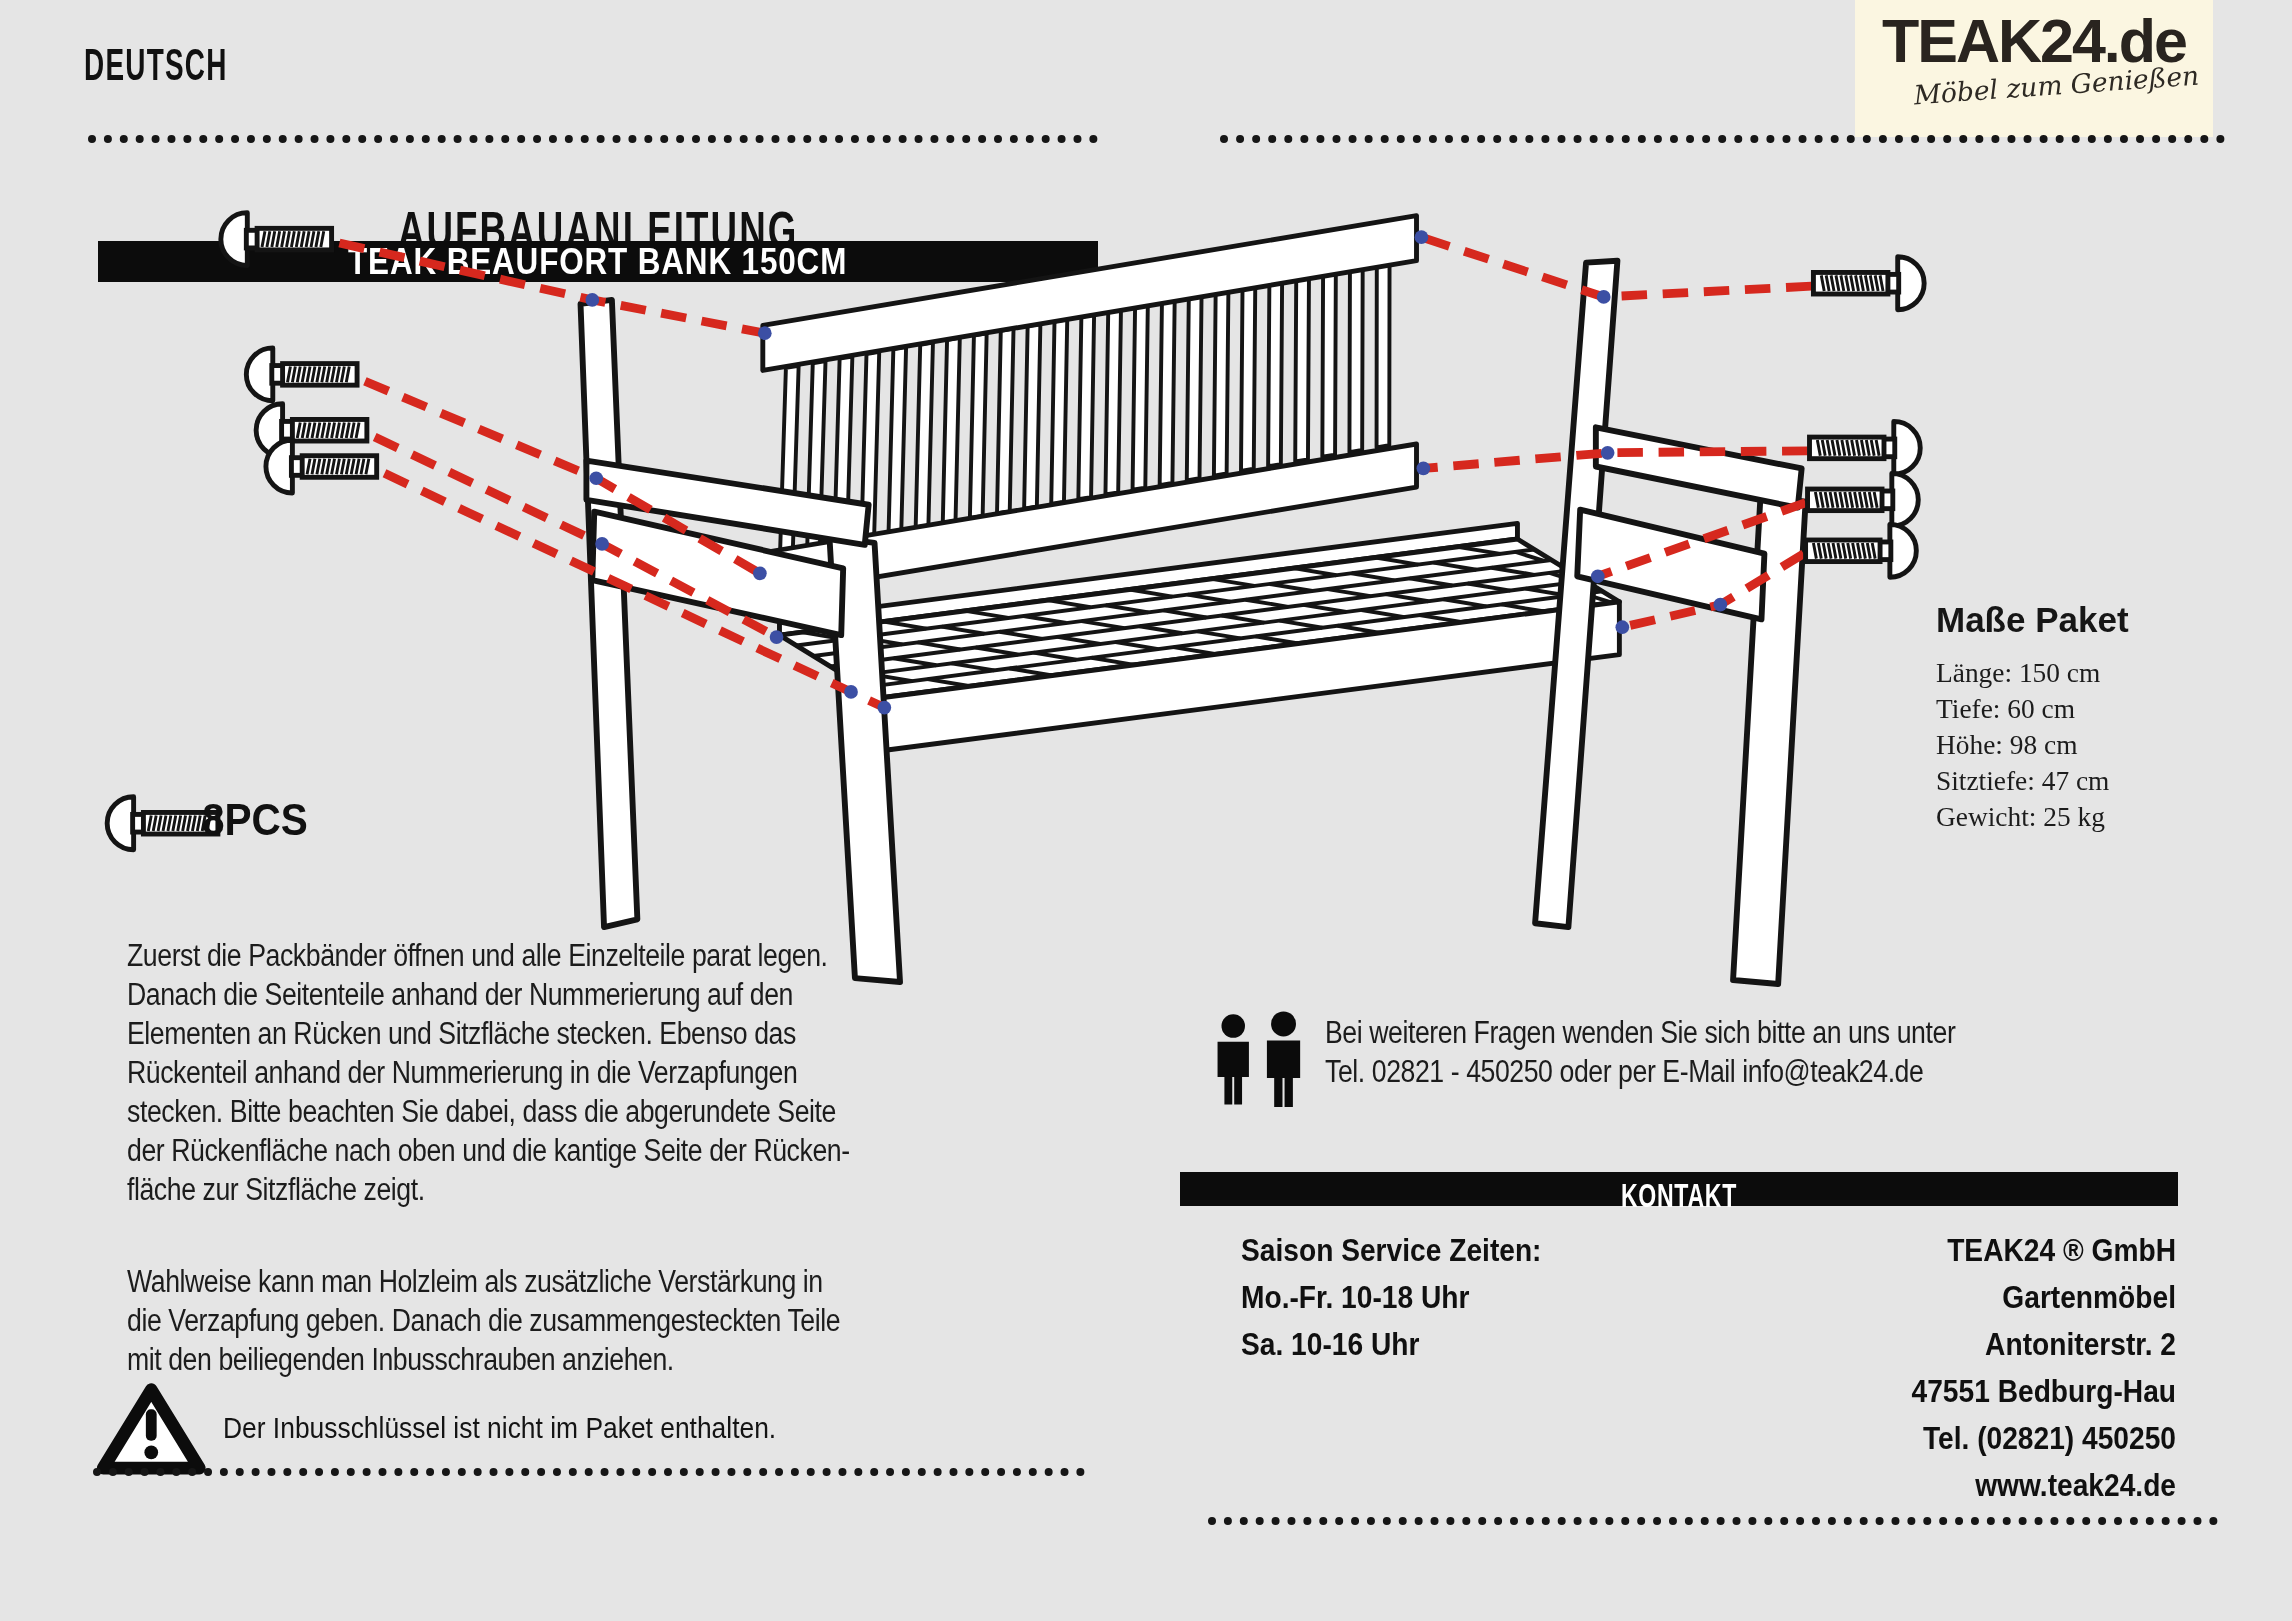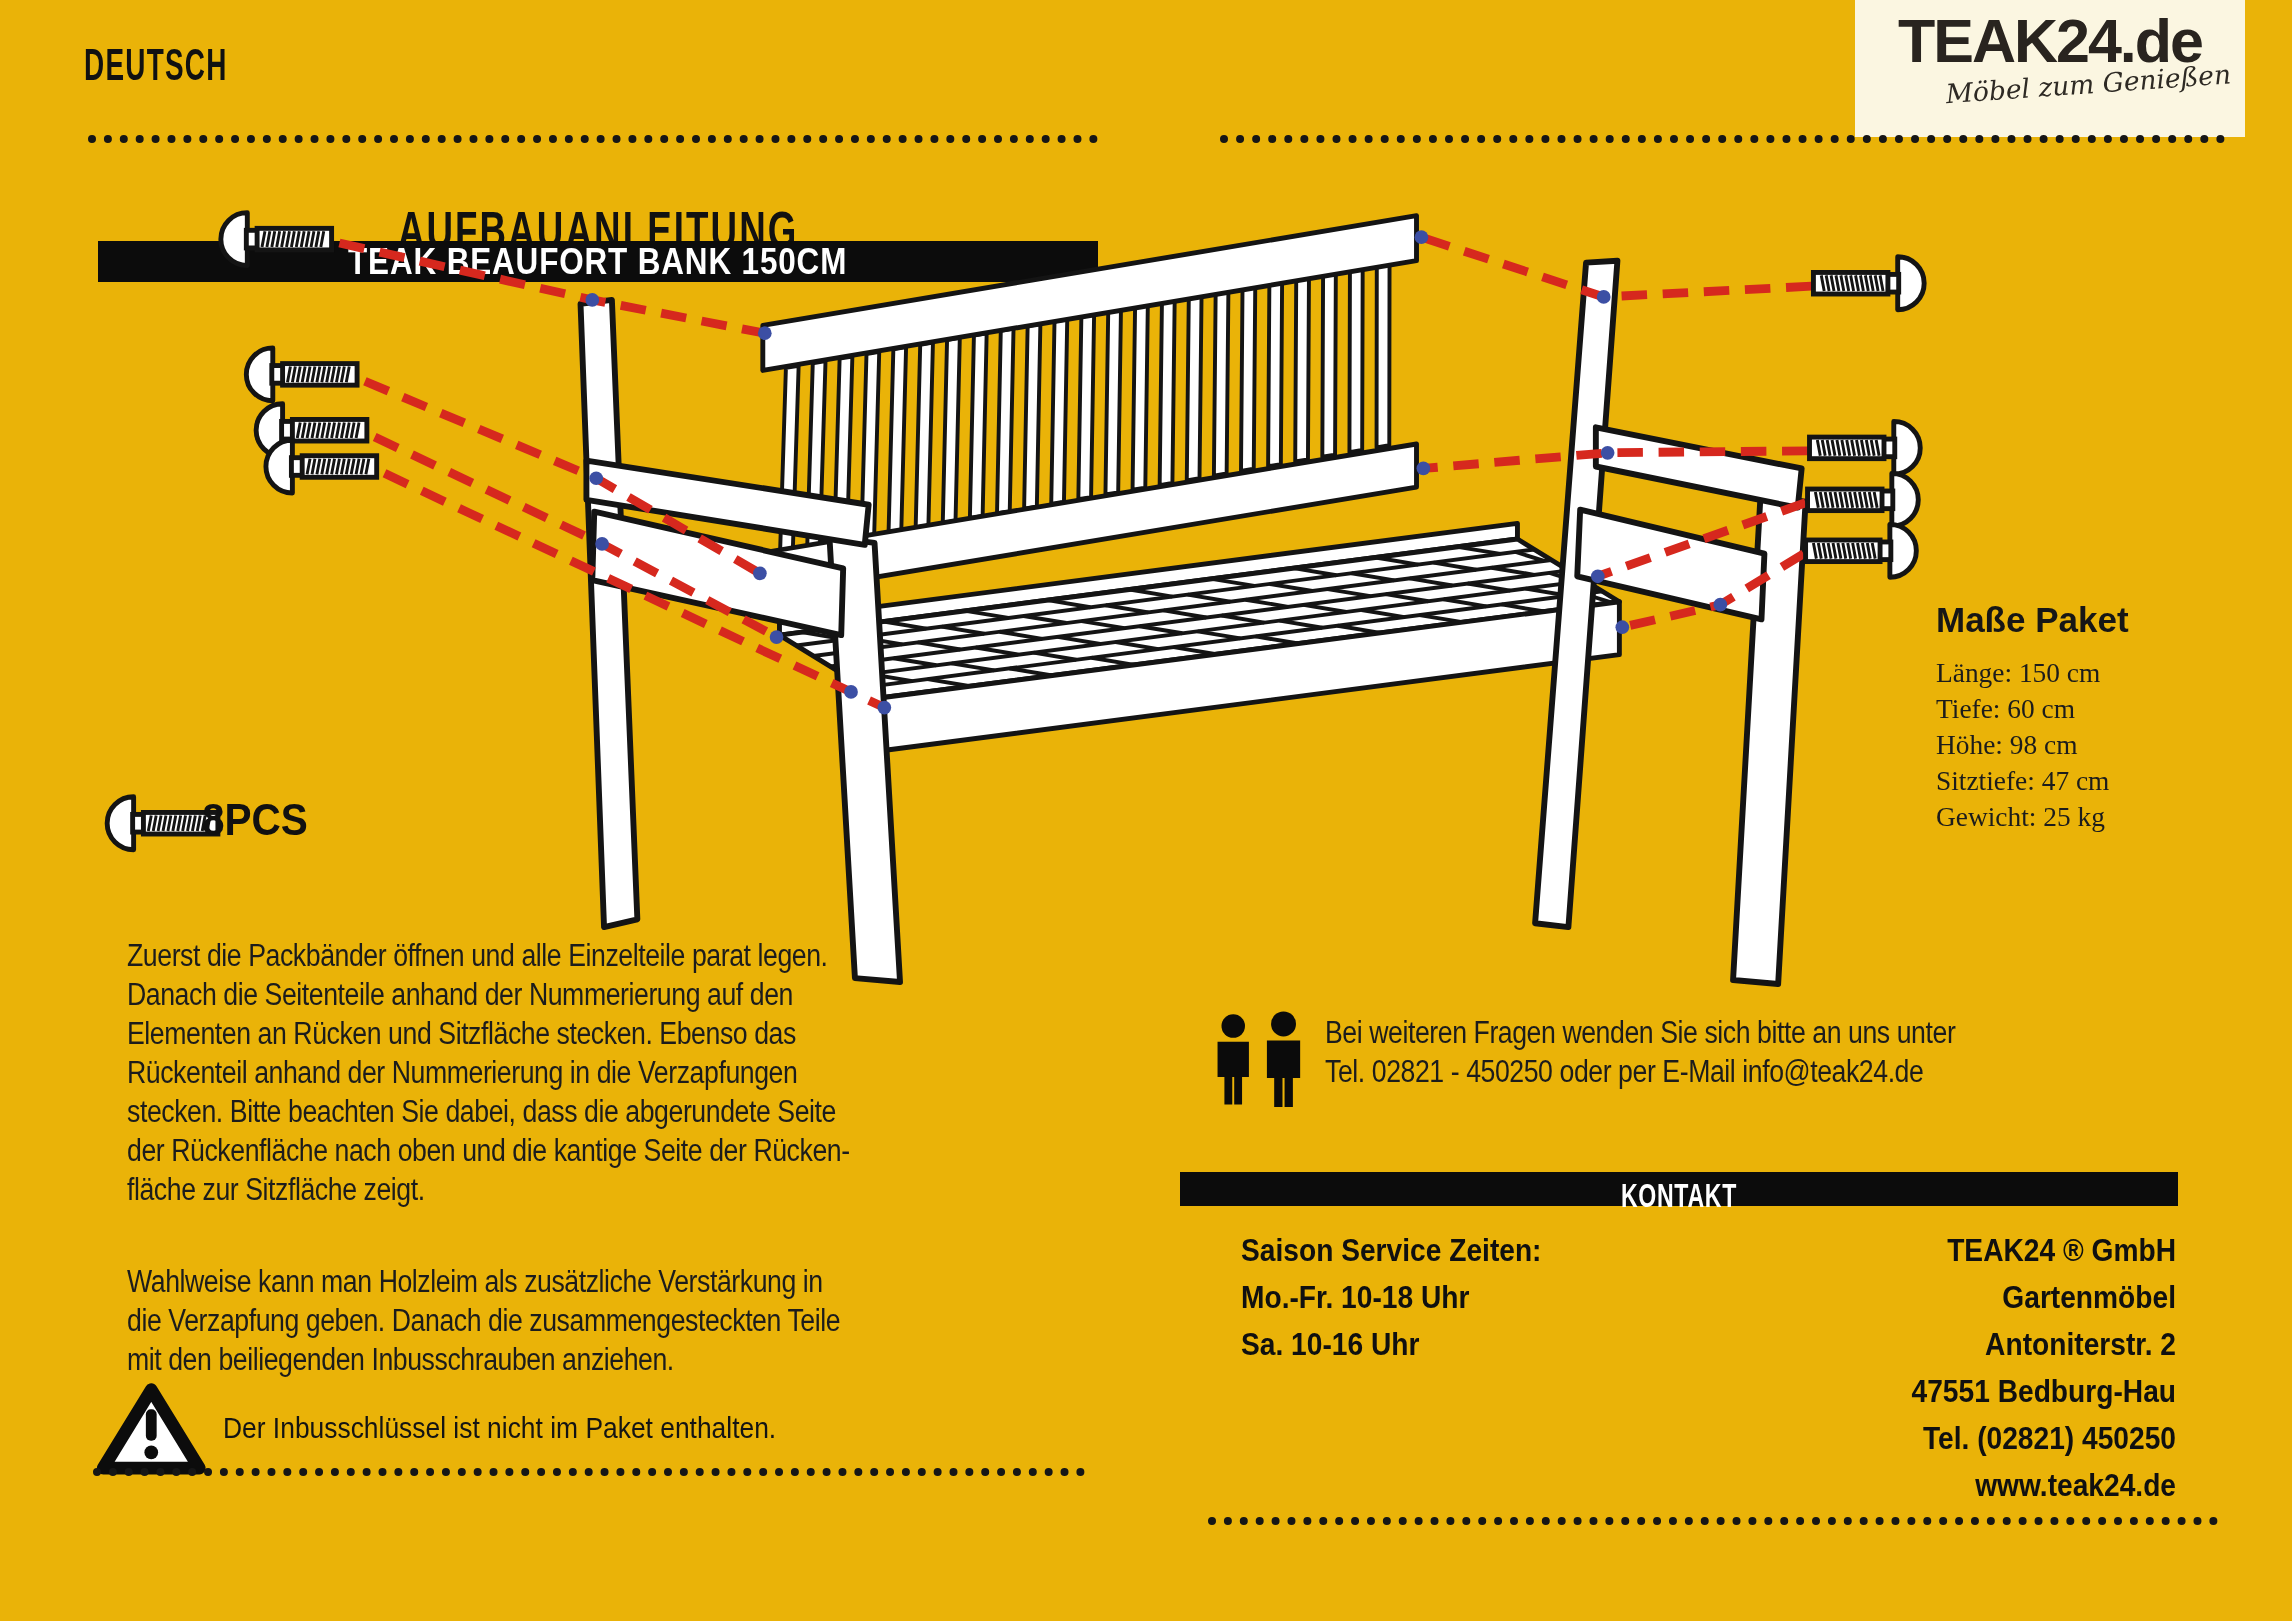--- a/index.html
+++ b/index.html
@@ -1,34 +1,34 @@
 <!DOCTYPE html>
 <html><head>
 <meta charset="utf-8">
 <style>
   html,body{margin:0;padding:0;background:#ffffff;}
   #page{
-    position:relative;width:2293px;height:1621px;background:#eab308;overflow:hidden;
+    position:relative;width:2293px;height:1621px;background:#e5e5e5;overflow:hidden;
     font-family:"Liberation Sans",sans-serif;color:#111;
   }
   .abs{position:absolute;}
   
   .cond{font-weight:700;transform-origin:left top;display:inline-block;white-space:nowrap;}
   .dotline{height:0;border-top:8.8px dotted #161616;}
   .blackbar{background:#0c0c0c;color:#fff;text-align:center;}
   .blackbar span{display:inline-block;font-weight:700;color:#fff;}
   .body-text{
     font-size:31px;line-height:39px;letter-spacing:-0.5px;white-space:pre-line;
     transform:scaleX(0.86);transform-origin:left top;color:#1c1c1c;
   }
   .bold-block{
     font-size:32px;line-height:47px;font-weight:700;white-space:pre-line;color:#101010;
     transform:scaleX(0.88);transform-origin:left top;
   }
-  #logo-box{left:1855px;top:0;width:390px;height:137px;background:#FBF6E1;text-align:center;}
+  #logo-box{left:1855px;top:0;width:358px;height:137px;background:#FBF6E1;text-align:center;}
   #logo-brand{font-size:61px;font-weight:800;letter-spacing:-2px;color:#29241f;margin-top:11.8px;line-height:59px;}
   #logo-tagline{font-family:"DejaVu Serif",serif;font-style:italic;font-size:26.5px;color:#2e2a24;
     transform:rotate(-4deg);margin-top:0;padding-right:13.7px;text-align:right;}
   #deutsch{left:84px;top:39px;font-size:45px;letter-spacing:2px;transform:scaleX(0.62);}
   #aufbau-wrap{left:98px;top:184px;width:1000px;text-align:center;margin-top:17px;}
   #aufbau{font-size:51px;letter-spacing:2.9px;transform:scaleX(0.72);transform-origin:center top;}
   #product-bar{left:98px;top:241px;width:1000px;height:41px;line-height:41px;}
   #product-bar span{font-size:37px;letter-spacing:1px;transform:scaleX(0.85);line-height:41px;}
   #masse-head{left:1936px;top:600px;font-size:35px;font-weight:700;color:#161616;}
   #masse-lines{left:1936px;top:655px;font-size:27.4px;line-height:36px;white-space:pre-line;color:#1c1c1c;font-family:Liberation Serif, serif;}

